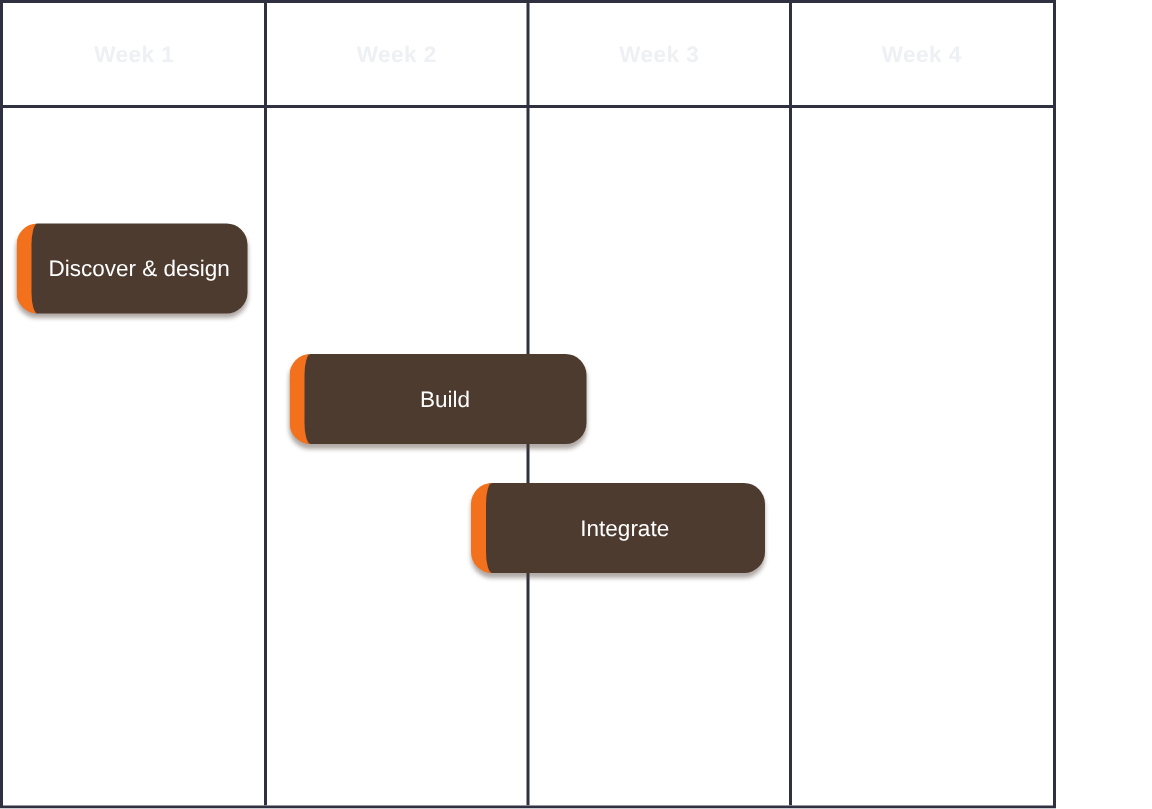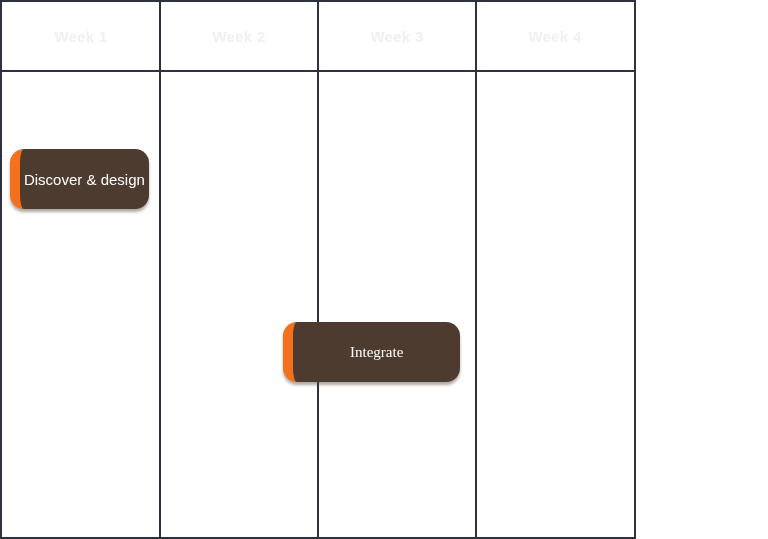--- a/index.html
+++ b/index.html
@@ -11,21 +11,21 @@
     --bar-text: #ffffff;
   }
   * { margin: 0; padding: 0; box-sizing: border-box; }
   html, body {
     width: 768px; height: 539px;
     font-family: "Liberation Sans", sans-serif;
     background: var(--background);
   }
   .board {
     position: relative;
-    width: 636px; height: 539px;
+    width: 704px; height: 539px;
     background: var(--background);
     border: 2px solid var(--grid-line);
     overflow: hidden;
   }
   .header-row {
     position: absolute;
     top: 0; left: 0; right: 0;
     height: 70px;
     display: flex;
     border-bottom: 2px solid var(--grid-line);
@@ -96,18 +96,21 @@
   </div>
 
   <div class="vline v1"></div>
   <div class="vline v2"></div>
   <div class="vline v3"></div>
 
   <div class="bars-layer" id="bars">
       <div class="bar" style="left: 1.25%; width: 22%; top: 147px;">
         <span class="bar-label">Discover &amp; design</span>
       </div>
-      <div class="bar" style="left: 44.5%; width: 28%; top: 320px; font-family: Liberation Serif, serif;">
+      <div class="bar" style="left: 27.25%; width: 28.25%; top: 234px;">
+        <span class="bar-label">Build</span>
+      </div>
+      <div class="bar" style="left: 44.5%; width: 28%; top: 320px;">
         <span class="bar-label">Integrate</span>
       </div>
     </div>
 
 </div>
 
 </body></html>

